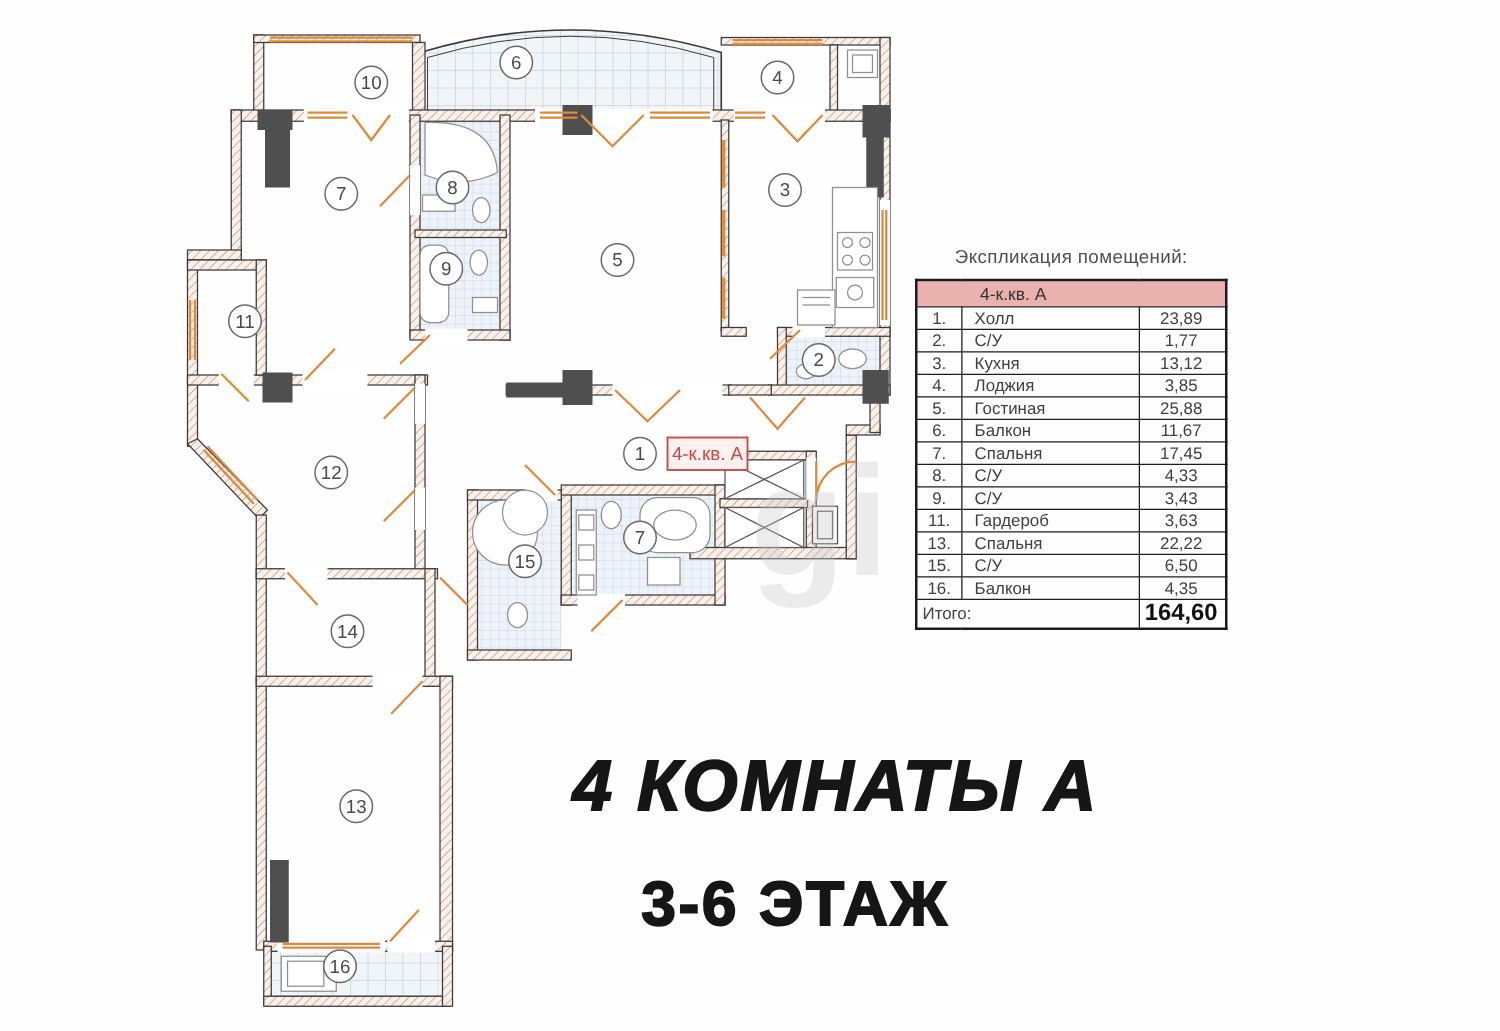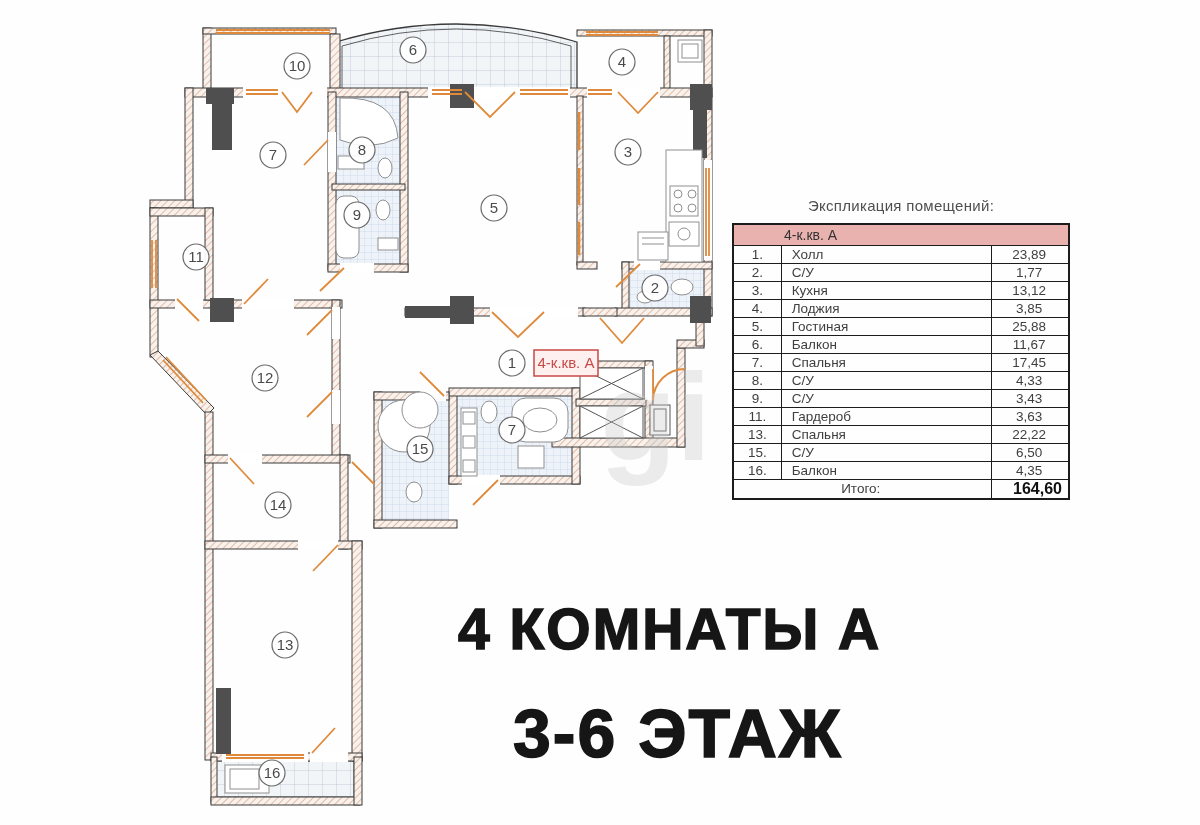--- a/index.html
+++ b/index.html
@@ -7,37 +7,37 @@
     --table-header-pink:#e9b2ae;
     --label-red:#c84a46;
     --text-dark:#161616;
   }
   *{box-sizing:border-box;margin:0;padding:0;}
   body{background:#ffffff;font-family:"Liberation Sans",sans-serif;}
   .screen{position:relative;width:1200px;height:825px;background:#fefefe;overflow:hidden;}
   .plan-svg{position:absolute;left:0;top:0;}
 
   
-  .explication{position:absolute;left:732px;top:197px;width:338px;}
+  .explication{position:absolute;left:732px;top:197px;width:250px;}
   .expl-title{font-size:15px;color:#4f4f4f;text-align:center;margin-bottom:9px;letter-spacing:.3px;}
   .expl-table{width:100%;border-collapse:collapse;border:2px solid #1c1c1c;font-size:13.5px;color:#3f3f3f;}
   .expl-table th{background:var(--table-header-pink);border:1px solid #1c1c1c;height:21px;
     font-weight:normal;text-align:left;padding-left:50px;font-size:14px;color:#333;}
   .expl-table td{border:1px solid #1c1c1c;height:18px;padding:0 4px;}
   .c-num{width:40px;text-align:center;}
   .c-name{width:175px;text-align:left;padding-left:10px !important;}
   .c-area{width:64px;text-align:center;padding-right:6px !important;}
-  .total-label{text-align:center;padding-right:8px !important;}
-  .total-value{text-align:right;font-weight:bold;font-size:16px;color:#111;}
+  .total-label{text-align:left;padding-right:8px !important;}
+  .total-value{text-align:right;font-weight:bold;font-size:19px;color:#111;}
 
   
   .caption{position:absolute;color:var(--text-dark);font-weight:bold;white-space:nowrap;
     -webkit-text-stroke:1.5px var(--text-dark);}
-  .caption-1{left:458px;top:596px;font-size:57px;letter-spacing:2px;}
-  .caption-2{left:513px;top:694px;font-size:68px;letter-spacing:2px;}
+  .caption-1{left:458px;top:596px;font-size:57px;letter-spacing:2px;font-style:italic;}
+  .caption-2{left:513px;top:694px;font-size:50px;letter-spacing:2px;}
 
   
   .wall{fill:url(#hatch);stroke:#3a3a3a;stroke-width:1;}
   .open{fill:#ffffff;stroke:none;}
   .pillar{fill:#4f4f4f;stroke:none;}
   .fixture{fill:#ffffff;stroke:#8f8f8f;stroke-width:1;}
   .orange{stroke:var(--accent-orange);stroke-width:1.8;fill:none;}
   .orangethick{stroke:var(--accent-orange);stroke-width:2.6;fill:none;}
   .stair{fill:#ffffff;stroke:#555;stroke-width:1;}
   .marker-circle{fill:#ffffff;fill-opacity:.92;stroke:#6a6a6a;stroke-width:1.2;}

